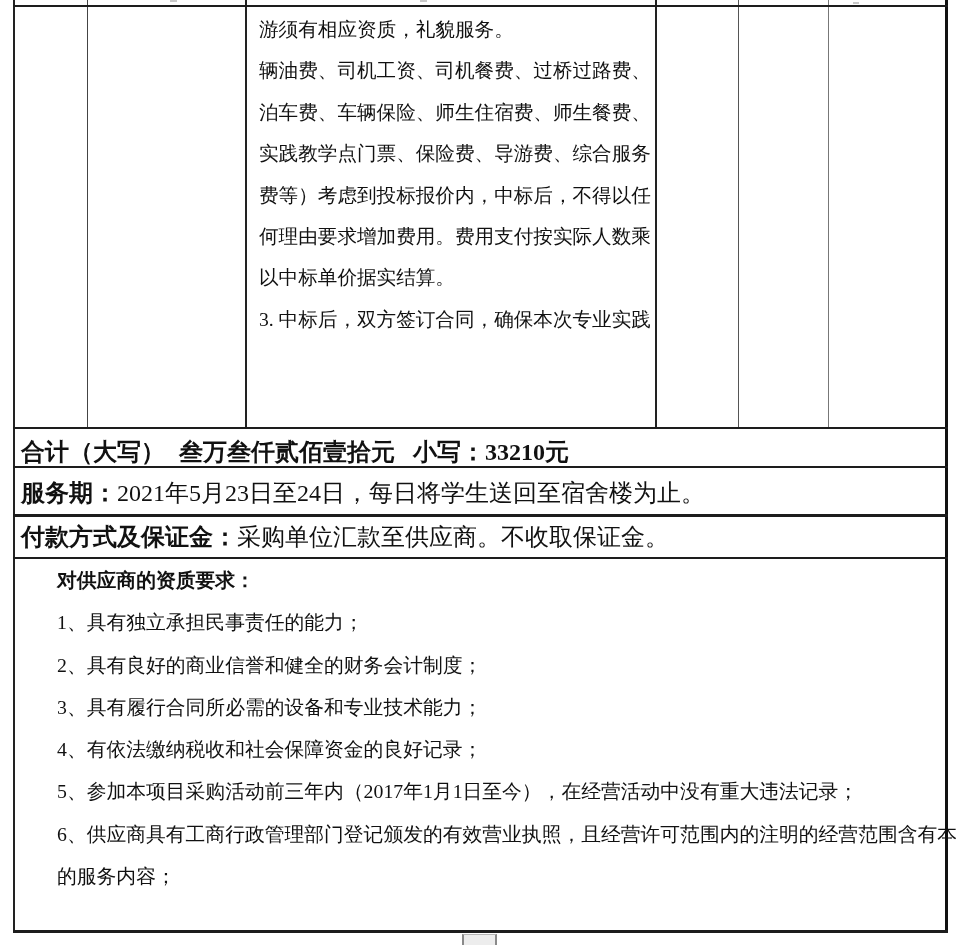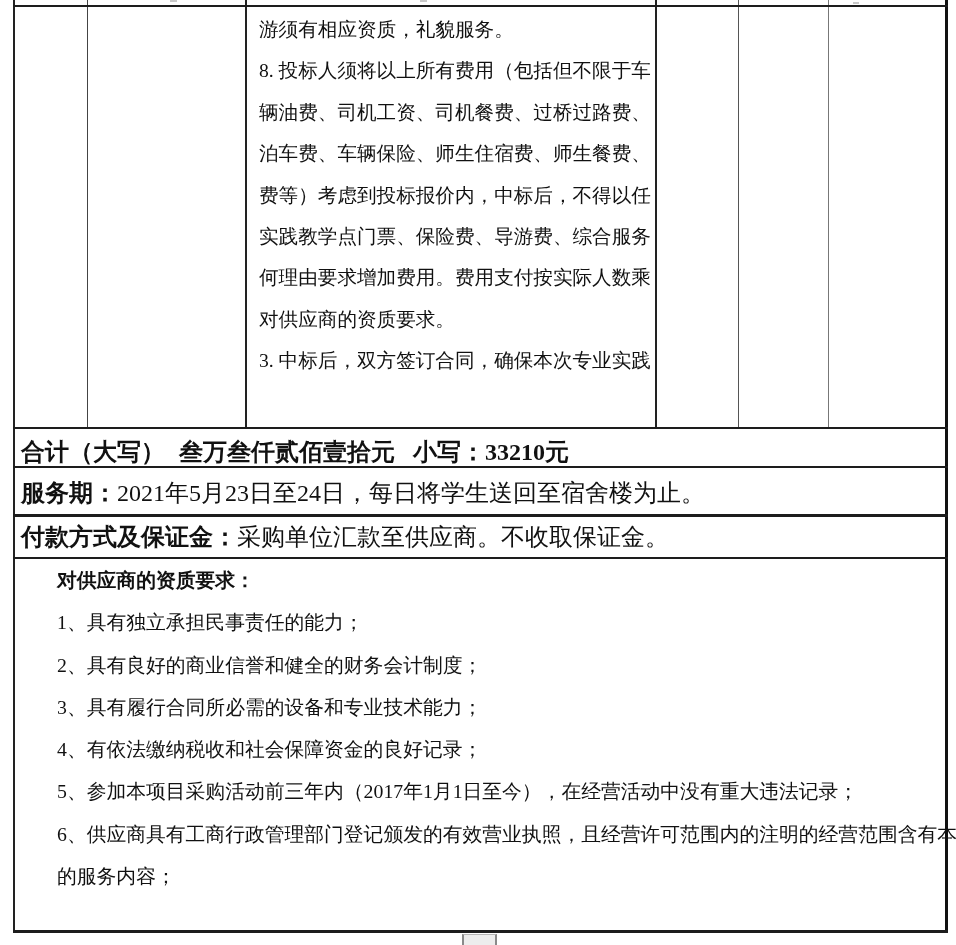--- a/index.html
+++ b/index.html
@@ -66,33 +66,32 @@
   <div class="hl" style="left:13px;top:427px;width:935px;height:2px;"></div>
   <div class="hl" style="left:13px;top:466px;width:935px;height:2px;"></div>
   <div class="hl" style="left:13px;top:514px;width:935px;height:3px;"></div>
   <div class="hl" style="left:13px;top:557px;width:935px;height:2px;"></div>
   <div class="hl" style="left:13px;top:930px;width:935px;height:3px;"></div>
 
   <div class="spec-text">
 
       <div class="tline">游须有相应资质，礼貌服务。</div>
 
-      <div class="tline">8. 投标人须将以上所有费用（包括但不限于车</div>
 
       <div class="tline">辆油费、司机工资、司机餐费、过桥过路费、</div>
 
       <div class="tline">泊车费、车辆保险、师生住宿费、师生餐费、</div>
 
+      <div class="tline">实践教学点门票、保险费、导游费、综合服务</div>
+
       <div class="tline">费等）考虑到投标报价内，中标后，不得以任</div>
-
-      <div class="tline">实践教学点门票、保险费、导游费、综合服务</div>
 
       <div class="tline">何理由要求增加费用。费用支付按实际人数乘</div>
 
-      <div class="tline">对供应商的资质要求。</div>
+      <div class="tline">以中标单价据实结算。</div>
 
       <div class="tline">3. 中标后，双方签订合同，确保本次专业实践</div>
 
     </div>
 
   <div class="row-line b" style="top:440px;">
     <span>合计（大写）</span><span class="amount-cn">叁万叁仟贰佰壹拾元</span>
     <span class="small-amount"><span>小写：</span><span>33210元</span></span>
   </div>
 

